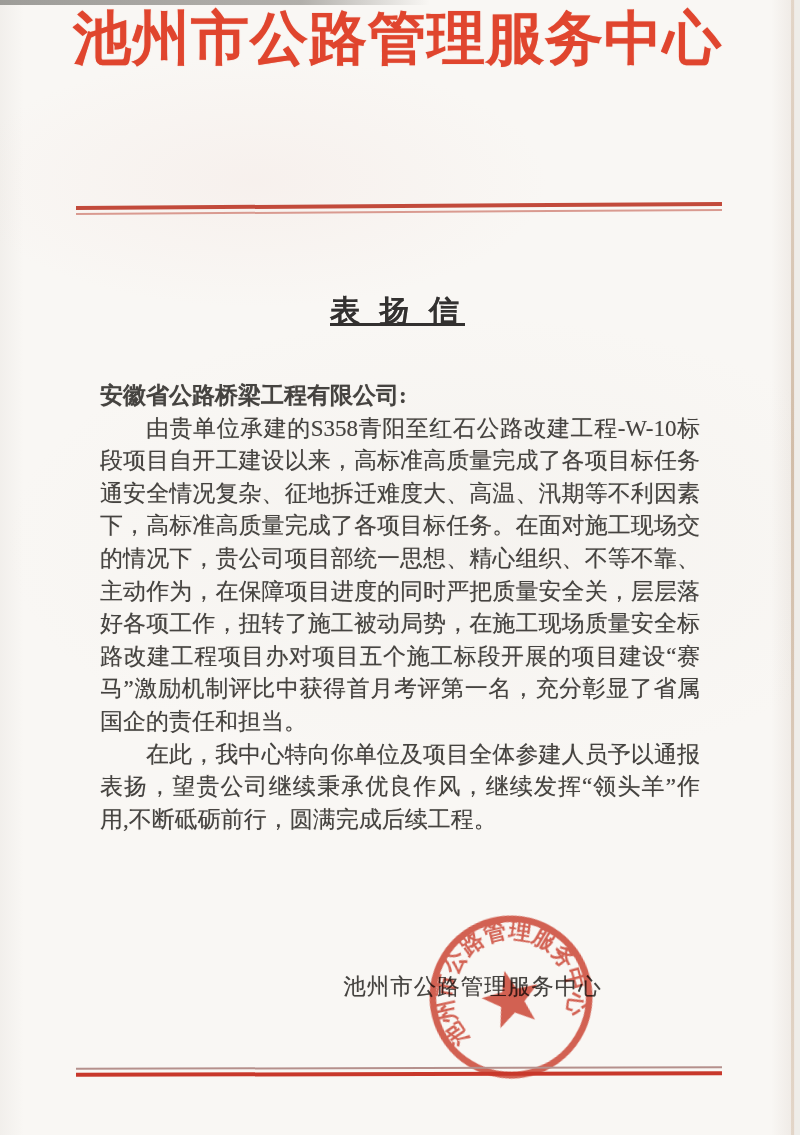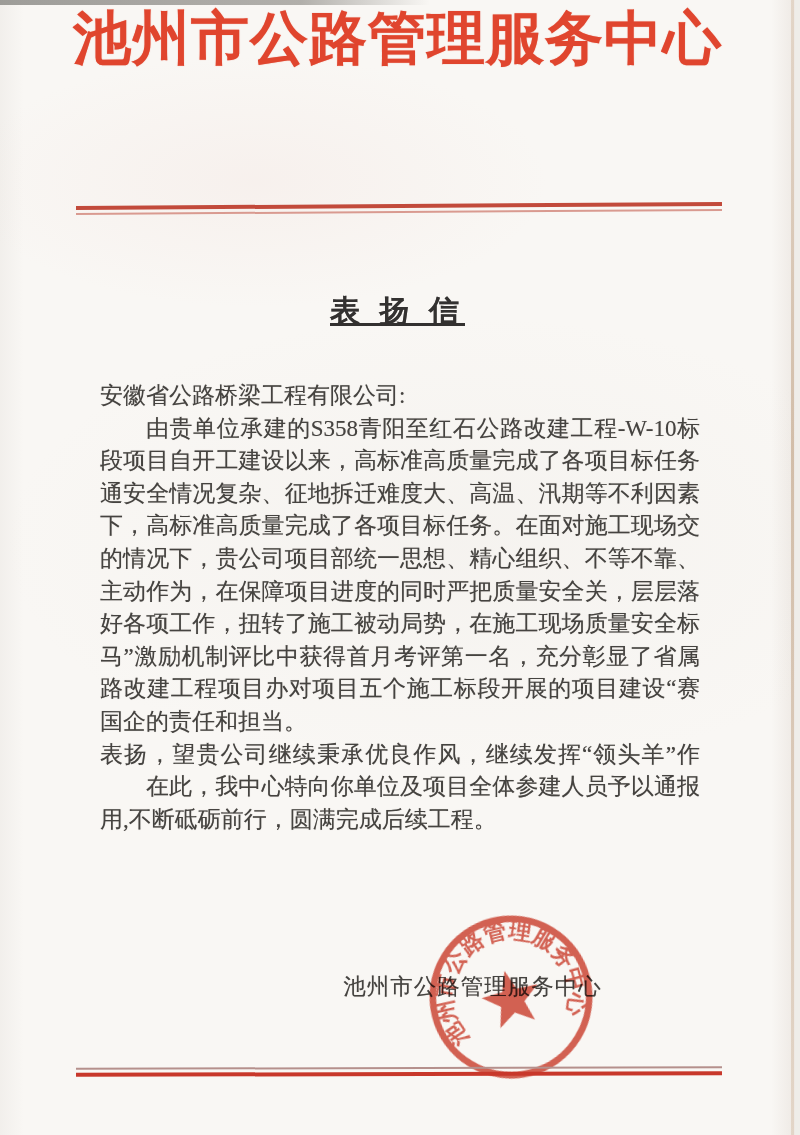--- a/index.html
+++ b/index.html
@@ -62,21 +62,21 @@
     text-decoration: underline;
   }
 
   
   .letter-body {
     position: absolute; left: 100px; top: 380px; width: 600px;
     font-size: 23px; line-height: 32.6px;
     color: #454340;
     text-shadow: 0 0 .7px rgba(70,64,58,.45);
   }
-  .salutation { text-align: left; }
+  .salutation { text-align: left; font-weight: bold; }
   .bline { text-align: justify; }
   .bline.j { text-align-last: justify; }
   .bline.indent { text-indent: 2em; }
 
   
   .sign-block {
     position: absolute; left: 340px; top: 972px; width: 265px;
     text-align: center;
     color: #454340;
     text-shadow: 0 0 .7px rgba(70,64,58,.45);
@@ -119,25 +119,25 @@
   <div class="letter-body">
     <div class="salutation">安徽省公路桥梁工程有限公司:</div>
     <div>
         <div class="bline indent j">由贵单位承建的S358青阳至红石公路改建工程-W-10标</div>
         <div class="bline j">段项目自开工建设以来，高标准高质量完成了各项目标任务</div>
         <div class="bline j">通安全情况复杂、征地拆迁难度大、高温、汛期等不利因素</div>
         <div class="bline j">下，高标准高质量完成了各项目标任务。在面对施工现场交</div>
         <div class="bline j">的情况下，贵公司项目部统一思想、精心组织、不等不靠、</div>
         <div class="bline j">主动作为，在保障项目进度的同时严把质量安全关，层层落</div>
         <div class="bline j">好各项工作，扭转了施工被动局势，在施工现场质量安全标</div>
+        <div class="bline j">路改建工程项目办对项目五个施工标段开展的项目建设“赛</div>
         <div class="bline j">马”激励机制评比中获得首月考评第一名，充分彰显了省属</div>
-        <div class="bline j">路改建工程项目办对项目五个施工标段开展的项目建设“赛</div>
         <div class="bline">国企的责任和担当。</div>
+        <div class="bline indent j">在此，我中心特向你单位及项目全体参建人员予以通报</div>
         <div class="bline j">表扬，望贵公司继续秉承优良作风，继续发挥“领头羊”作</div>
-        <div class="bline indent j">在此，我中心特向你单位及项目全体参建人员予以通报</div>
         <div class="bline">用,不断砥砺前行，圆满完成后续工程。</div>
       </div>
   </div>
 
   <div class="sign-block">
     <div class="sign-org">池州市公路管理服务中心</div>
   </div>
 
   <svg class="seal" viewBox="0 0 200 200" aria-hidden="true">
     <defs>

